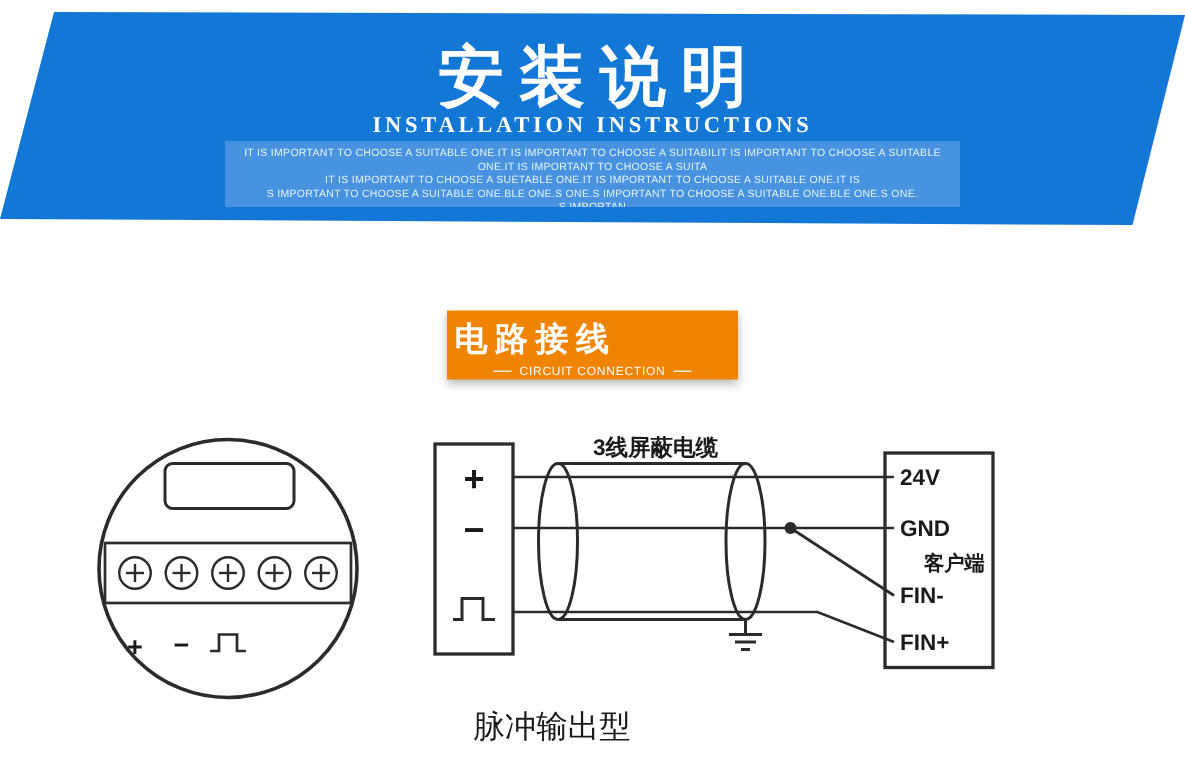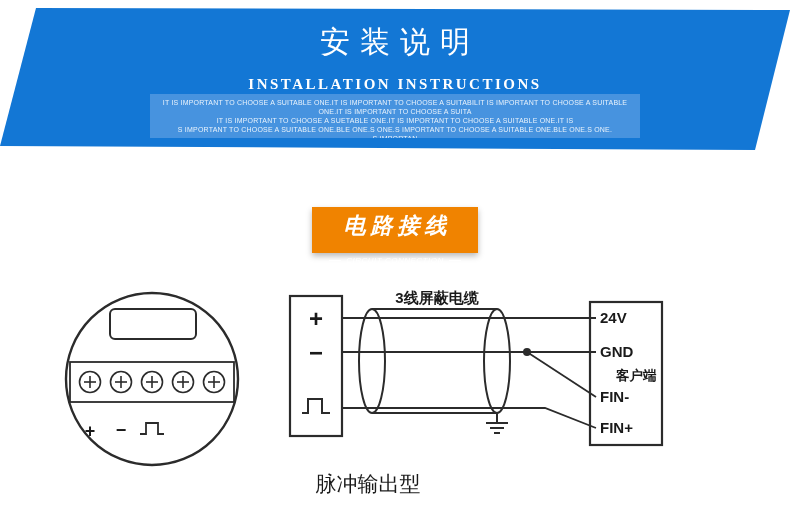--- a/index.html
+++ b/index.html
@@ -9,49 +9,49 @@
   }
 
   
   .banner { position:absolute; left:0; top:0; width:790px; height:168px; }
   .banner-bg {
     position:absolute; inset:0; background:#1377d5;
     clip-path:polygon(36px 8px, 790px 10px, 755px 150px, 0px 146px);
   }
   .banner-title {
     position:absolute; top:22px; left:0; width:100%; margin:0;
-    text-align:center; color:#ffffff; font-size:30px; font-weight:normal;
+    text-align:center; color:#ffffff; font-size:44px; font-weight:bold;
     letter-spacing:10px; text-indent:10px;
   }
   .banner-subtitle {
     position:absolute; top:76px; left:0; width:100%;
     text-align:center; color:#ffffff; font-size:15px; font-weight:bold;
     letter-spacing:2.5px;
     font-family:Liberation Serif, serif;
   }
   .fine-print {
     position:absolute; left:150px; top:94px; width:490px; height:44px;
     background:#4793df; color:#e8f2fc; font-size:7px; line-height:9px;
     text-align:center; padding-top:4px; box-sizing:border-box;
     letter-spacing:.2px; overflow:hidden;
   }
 
   
   .badge {
     position:absolute; top:207px; left:50%; transform:translateX(-50%);
-    width:166px; height:46px; background:#f08300; color:#ffffff;
-    text-align:center; box-shadow:0 3px 6px rgba(0,0,0,.28);font-style:italic;
+    width:194px; height:46px; background:#f08300; color:#ffffff;
+    box-shadow:0 3px 6px rgba(0,0,0,.28);
   }
   .badge-title {
     font-size:22px; font-weight:bold; letter-spacing:5px; text-indent:5px;
     margin-top:4px;
   }
   .badge-sub {
     display:flex; align-items:center; justify-content:center; gap:5px;
-    font-size:8px; letter-spacing:.5px; margin-top:15px;
+    font-size:8px; letter-spacing:.5px; margin-top:2px;
   }
   .badge-sub .rule { width:12px; height:0; border-top:1px solid rgba(255,255,255,.85); }
 
   
   svg.diagram { position:absolute; left:0; top:0; width:790px; height:521px; }
   svg.diagram .stroke { stroke:#2b2b2b; fill:none; }
   svg.diagram text { fill:#1a1a1a; font-family:"Liberation Sans", sans-serif; }
   .t-cable   { font-size:15px; font-weight:bold; }
   .t-sign    { font-size:18px; font-weight:bold; }
   .t-term    { font-size:24px; font-weight:bold; }

